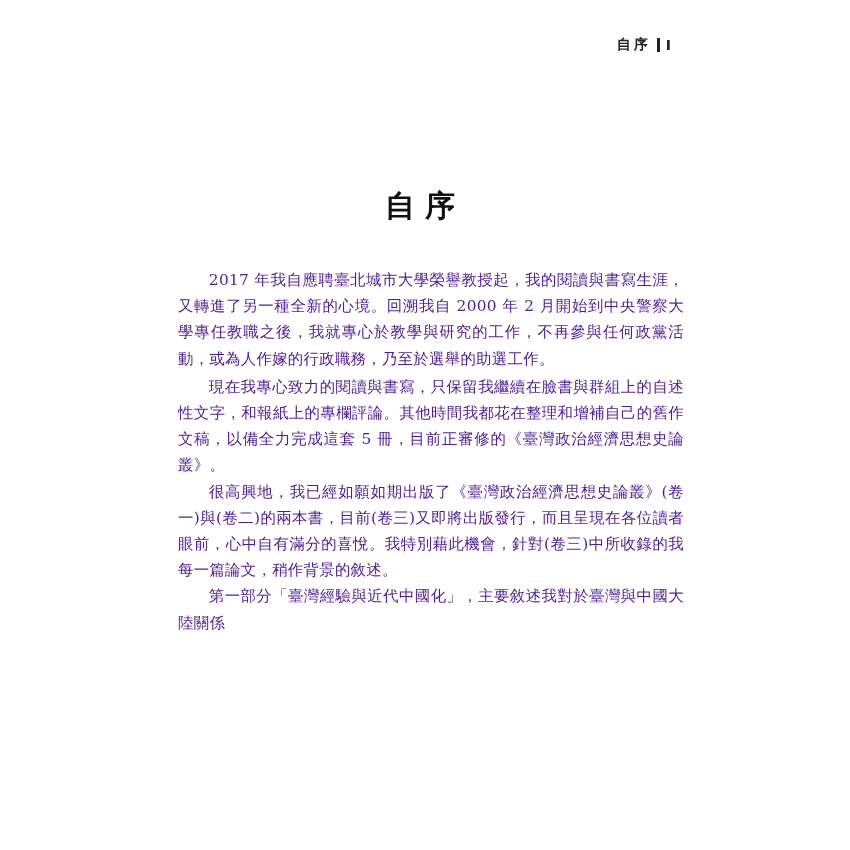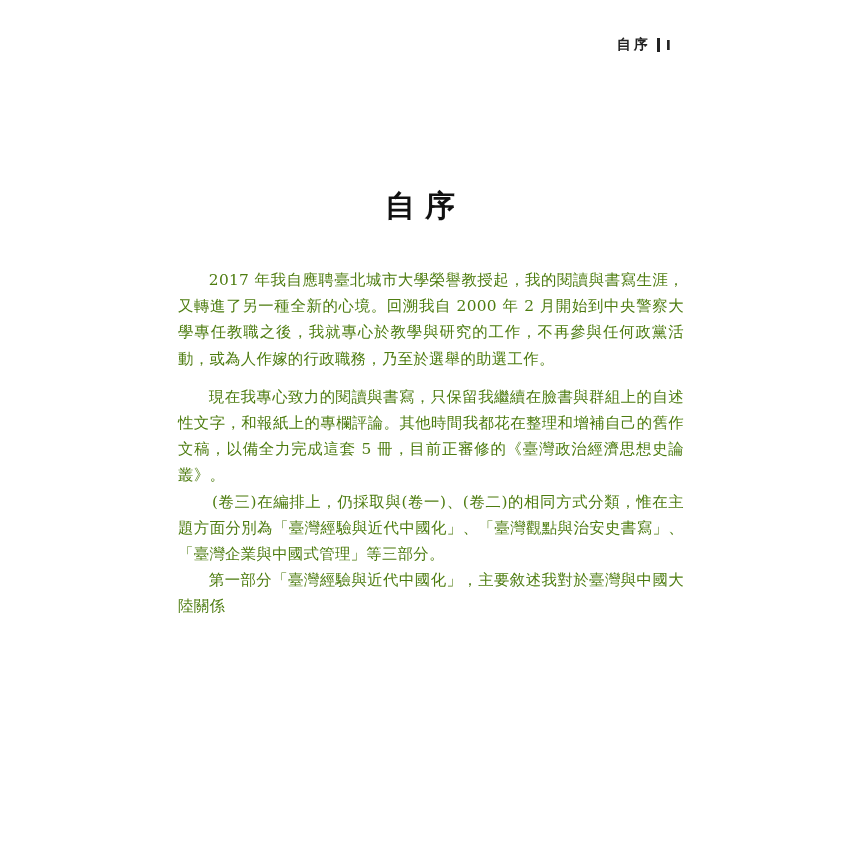--- a/index.html
+++ b/index.html
@@ -7,32 +7,32 @@
          font-family: "DejaVu Serif", "Liberation Serif", serif; color: #222; }
   .header { position: absolute; top: 36px; right: 176px; display: flex; align-items: center;
             font-family: "DejaVu Sans", "Liberation Sans", sans-serif; font-weight: bold; font-size: 14px;
             color: #222; letter-spacing: 3px; }
   .header .sep { display: inline-block; width: 3px; height: 14px; background: #222; margin: 0 6px; }
   .header .pg { font-size: 14px; }
   .title { position: absolute; top: 186px; left: 0; width: 850px; text-align: center;
            font-size: 30px; font-weight: bold; letter-spacing: 10px; color: #111; }
   .body { position: absolute; top: 267px; left: 178px; width: 506px; }
   .para { margin: 0; font-size: 15.4px; line-height: 26.2px; text-align: justify;
-          text-indent: 2em; color: #4d7c0f; letter-spacing: 0.3px; }
+          text-indent: 2em; color: #4c1d95; letter-spacing: 0.3px; }
   .para.tight { text-indent: 2.2em; }
 </style>
 </head>
 <body>
 
 <div class="header">
   <span>自序</span>
   <span class="sep"></span>
   <span class="pg">I</span>
 </div>
 
 <div class="title">自序</div>
 
 <div class="body">
   <p class="para">2017 年我自應聘臺北城市大學榮譽教授起，我的閱讀與書寫生涯，又轉進了另一種全新的心境。回溯我自 2000 年 2 月開始到中央警察大學專任教職之後，我就專心於教學與研究的工作，不再參與任何政黨活動，或為人作嫁的行政職務，乃至於選舉的助選工作。</p>
-  <p class="para" style="margin-top:12px;">現在我專心致力的閱讀與書寫，只保留我繼續在臉書與群組上的自述性文字，和報紙上的專欄評論。其他時間我都花在整理和增補自己的舊作文稿，以備全力完成這套 5 冊，目前正審修的《臺灣政治經濟思想史論叢》。</p>
-  <p class="para tight">(卷三)在編排上，仍採取與(卷一)、(卷二)的相同方式分類，惟在主題方面分別為「臺灣經驗與近代中國化」、「臺灣觀點與治安史書寫」、「臺灣企業與中國式管理」等三部分。</p>
+  <p class="para" style="margin-top:2px;">現在我專心致力的閱讀與書寫，只保留我繼續在臉書與群組上的自述性文字，和報紙上的專欄評論。其他時間我都花在整理和增補自己的舊作文稿，以備全力完成這套 5 冊，目前正審修的《臺灣政治經濟思想史論叢》。</p>
+  <p class="para">很高興地，我已經如願如期出版了《臺灣政治經濟思想史論叢》(卷一)與(卷二)的兩本書，目前(卷三)又即將出版發行，而且呈現在各位讀者眼前，心中自有滿分的喜悅。我特別藉此機會，針對(卷三)中所收錄的我每一篇論文，稍作背景的敘述。</p>
   <p class="para">第一部分「臺灣經驗與近代中國化」，主要敘述我對於臺灣與中國大陸關係</p>
 </div>
 
 </body></html>

